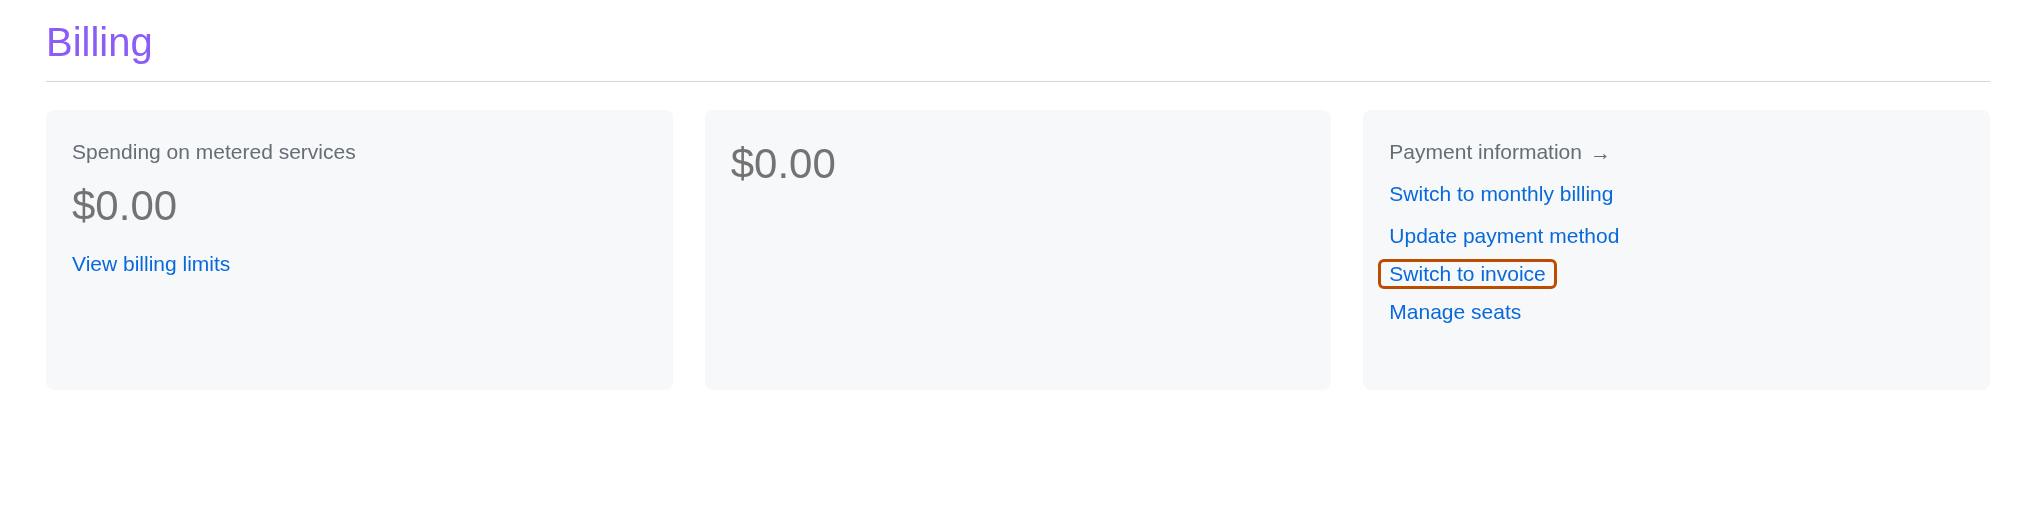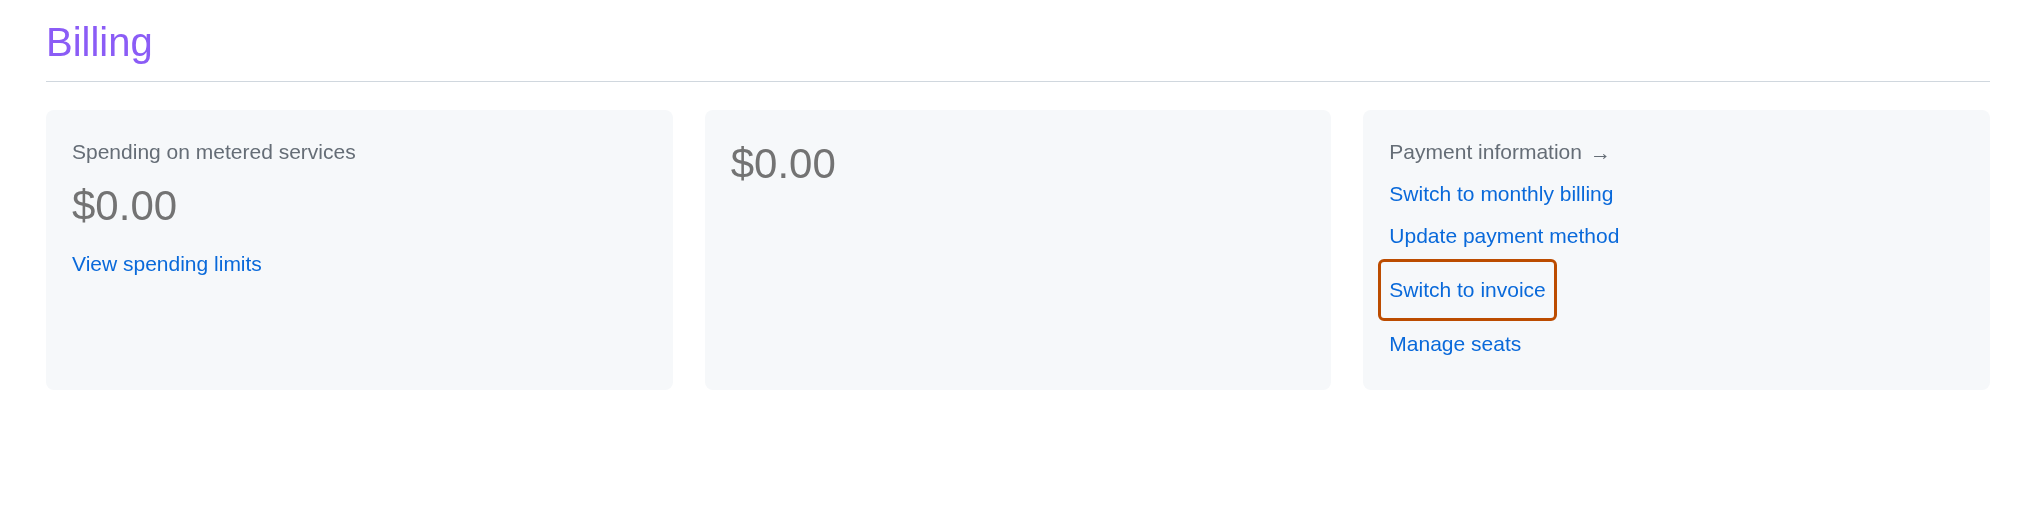--- a/index.html
+++ b/index.html
@@ -68,39 +68,39 @@
     }
     .links-list {
       display: flex;
       flex-direction: column;
       gap: 18px;
       margin-top: 8px;
     }
     .link-highlighted {
       border: 3px solid #bc4c00;
       border-radius: 6px;
-      padding: 16px 8px;
+      padding: 0 8px;
       margin-left: -11px;
       margin-top: -7px;
       margin-bottom: -7px;
       width: fit-content;
     }
   </style>
 </head>
 <body>
 
 <h1 class="page-title">Billing</h1>
 <hr class="divider">
 
 <div class="cards-row">
 
   <div class="card">
     <div class="card-label">Spending on metered services</div>
     <div class="card-amount">$0.00</div>
-    <a class="link">View spending limits</a>
+    <a class="link">View billing limits</a>
   </div>
 
   <div class="card">
     <div class="card-amount">$0.00</div>
   </div>
 
   <div class="card">
     <div class="card-label card-label-link">
       <span>Payment information</span>
       <span class="arrow-icon">→</span>

